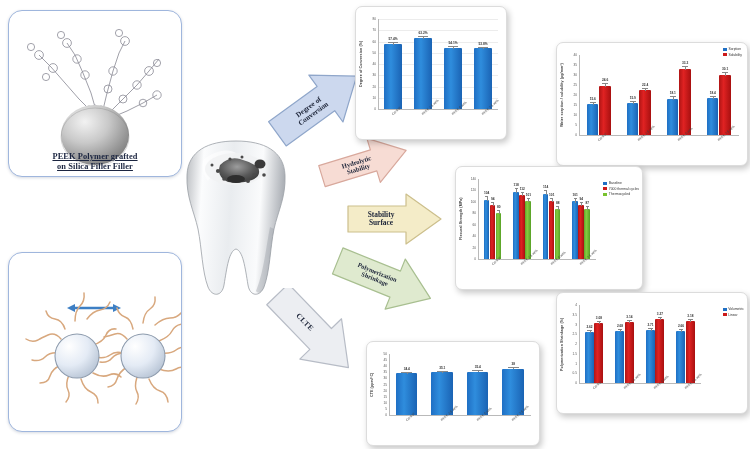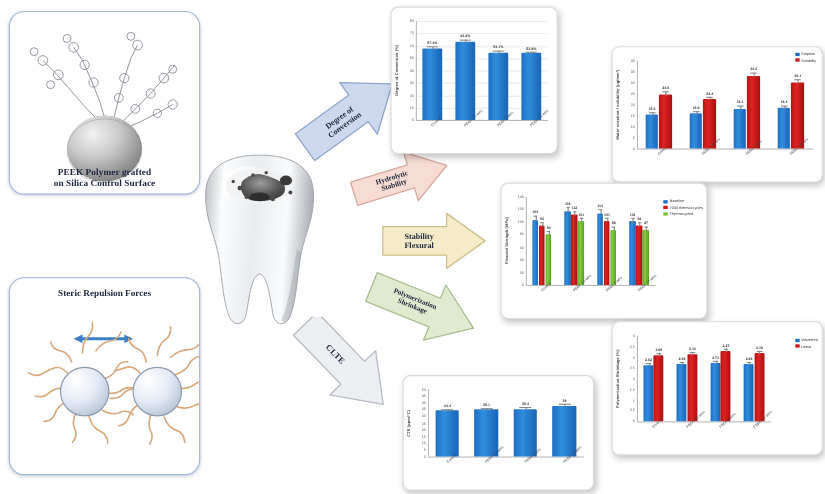--- a/index.html
+++ b/index.html
@@ -25,21 +25,21 @@
   #mech-steric{left:8px;top:252px;width:172px;height:178px;}
 
   .mech-caption{
     position:absolute;left:0;right:0;
     text-align:center;
     font-family:"Liberation Serif", serif;
     font-weight:bold;
     color:#1b2540;
     line-height:1.12;
   }
-  #cap-graft{bottom:5px;font-size:8.4px;letter-spacing:.1px;}
+  #cap-graft{bottom:5px;font-size:8.4px;letter-spacing:.1px;text-decoration:underline;}
   #cap-steric{top:9px;font-size:8.4px;}
 
   
   #tooth-wrap{position:absolute;left:178px;top:135px;width:116px;height:165px;}
 
   
   .arrow{position:absolute;}
   .arrow-label{
     position:absolute;left:0;top:0;width:100%;height:100%;
     display:flex;align-items:center;justify-content:center;
@@ -154,28 +154,25 @@
           <circle cx="68" cy="106" r="1.5"></circle>
         <circle cx="104" cy="104" r="1.5"></circle>
           <circle cx="63" cy="113" r="1.5"></circle>
         <circle cx="109" cy="110" r="1.5"></circle>
       </g>
       <ellipse cx="86" cy="124" rx="34" ry="30" fill="url(#silicaGrad)"></ellipse>
       <ellipse cx="86" cy="126" rx="34" ry="29" fill="none" stroke="#6f6f6f" stroke-width="0.6" opacity=".45"></ellipse>
     </svg>
     <div class="mech-caption" id="cap-graft">
       <span>PEEK Polymer grafted</span><br>
-      <span>on Silica Control Surface</span>
+      <span>on Silica Filler Filler</span>
     </div>
   </div>
 
   <div class="mech-card" id="mech-steric">
-    <div class="mech-caption" id="cap-steric">
-      <span>Steric Repulsion Forces</span>
-    </div>
     <svg viewBox="0 0 172 178" width="172" height="178">
       <defs>
         <radialGradient id="partGrad" cx="32%" cy="28%" r="80%">
           <stop offset="0%" stop-color="#ffffff"></stop>
           <stop offset="55%" stop-color="#e4ebf5"></stop>
           <stop offset="100%" stop-color="#b6c3d4"></stop>
         </radialGradient>
       </defs>
       <g>
         <line x1="63" y1="55" x2="107" y2="55" stroke="#3d7fc4" stroke-width="2.6"></line>
@@ -289,21 +286,21 @@
     </div>
   </div>
 
   <div class="arrow" style="left:344px;top:188px;width:102px;height:62px;">
     <svg viewBox="0 0 102 62" width="102" height="62">
       <polygon points="4,18 62,18 62,6 97,31 62,56 62,44 4,44" fill="#f4ecc8" stroke="#ccbf8c" stroke-width="1.2" stroke-linejoin="round"></polygon>
     </svg>
     <div class="arrow-label" style="font-size:7.4px;transform:translate(-14px,0px);">
       <div>
         <span>Stability</span><br>
-        <span>Flexural</span>
+        <span>Surface</span>
       </div>
     </div>
   </div>
 
   <div class="arrow" style="left:330px;top:244px;width:110px;height:72px;">
     <svg viewBox="0 0 110 72" width="110" height="72">
       <g transform="rotate(22 55 36)">
         <polygon points="4,22 66,22 66,9 104,36 66,63 66,50 4,50" fill="#dfeacf" stroke="#a8bf90" stroke-width="1.2" stroke-linejoin="round"></polygon>
       </g>
     </svg>

